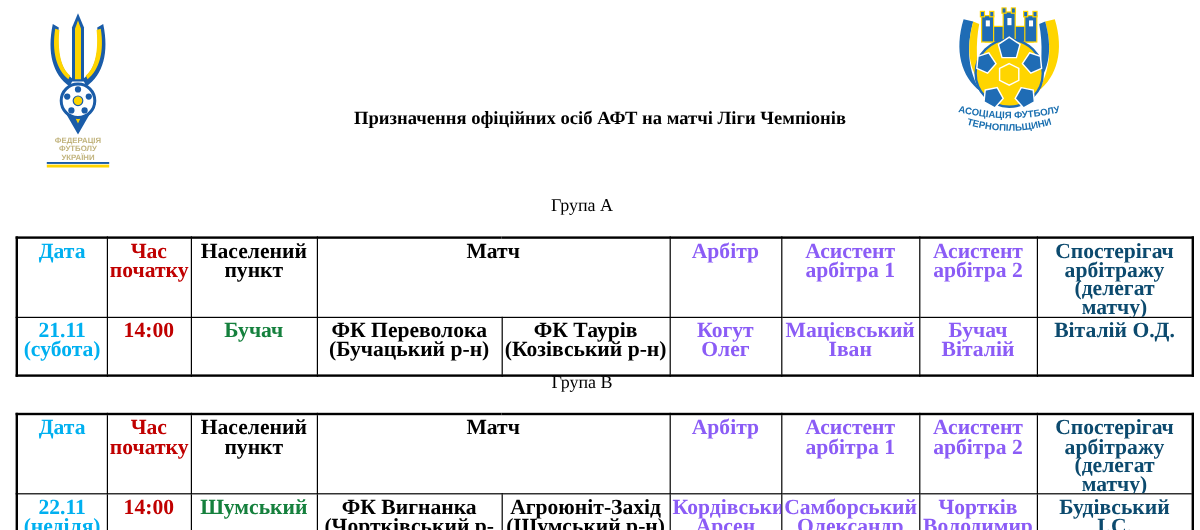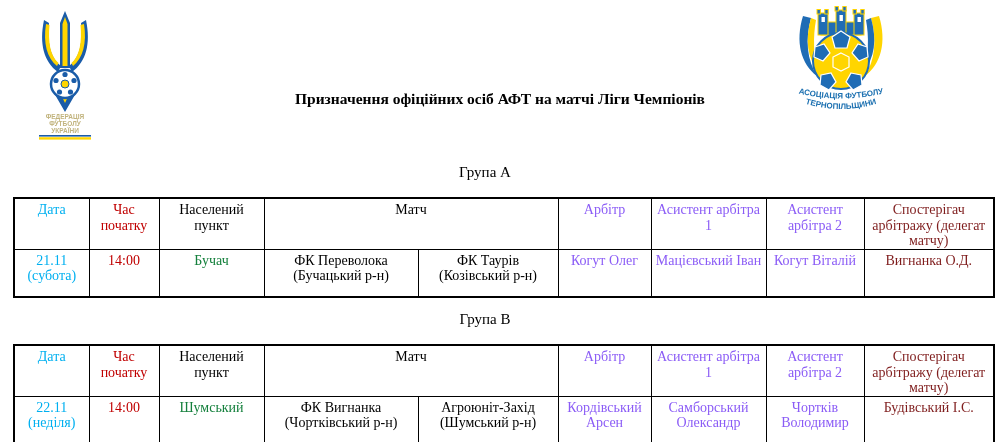--- a/index.html
+++ b/index.html
@@ -25,33 +25,33 @@
   #group-b-label{top:311px;}
   
   table.sched{
     position:absolute;left:13px;width:980px;border-collapse:collapse;table-layout:fixed;
     border:2px solid #000;
   }
   #table-a{top:197px;}
   #table-b{top:344px;}
   table.sched th,table.sched td{
     border:1px solid #000;vertical-align:top;text-align:center;
-    padding:3px 2px 0 2px;font-size:14px;font-weight:normal;line-height:15.5px;
+    padding:3px 2px 0 2px;font-size:18px;font-weight:bold;line-height:15.5px;
     overflow:hidden;
   }
   #table-a thead tr{height:50px;}
   #table-a tbody tr{height:48px;}
   #table-b thead tr{height:47px;}
   #table-b tbody tr{height:59px;}
   
   .c-date{color:#00B0F0;}
   .c-time{color:#C00000;margin-top:36px;}
   .c-place{color:#15803d;}
   .c-blue{color:#8b5cf6;}
-  .c-orange{color:#7f1d1d;}
+  .c-orange{color:#0c4a6e;}
 </style>
 </head>
 <body>
 
 <div class="page">
 
   <div class="logo-left">
     <svg viewBox="0 0 82 132">
 
       <path d="M26,78 L41,104 L56,78 L50,74 L41,90 L32,74 Z" fill="#1A5CA8"></path>
@@ -159,22 +159,22 @@
     </thead>
     <tbody>
       <tr>
         <td class="c-date">21.11 (субота)</td>
         <td class="c-time">14:00</td>
         <td class="c-place">Бучач</td>
         <td>ФК Переволока (Бучацький р-н)</td>
         <td>ФК Таурів (Козівський р-н)</td>
         <td class="c-blue">Когут Олег</td>
         <td class="c-blue">Мацієвський Іван</td>
-        <td class="c-blue">Когут Віталій</td>
-        <td class="c-orange">Вигнанка О.Д.</td>
+        <td class="c-blue">Бучач Віталій</td>
+        <td class="c-orange">Віталій О.Д.</td>
       </tr>
     </tbody>
   </table>
 
   <div class="group-label" id="group-b-label">Група В</div>
 
   <table class="sched" id="table-b">
     <colgroup>
       <col style="width:75px">
         <col style="width:70px">

